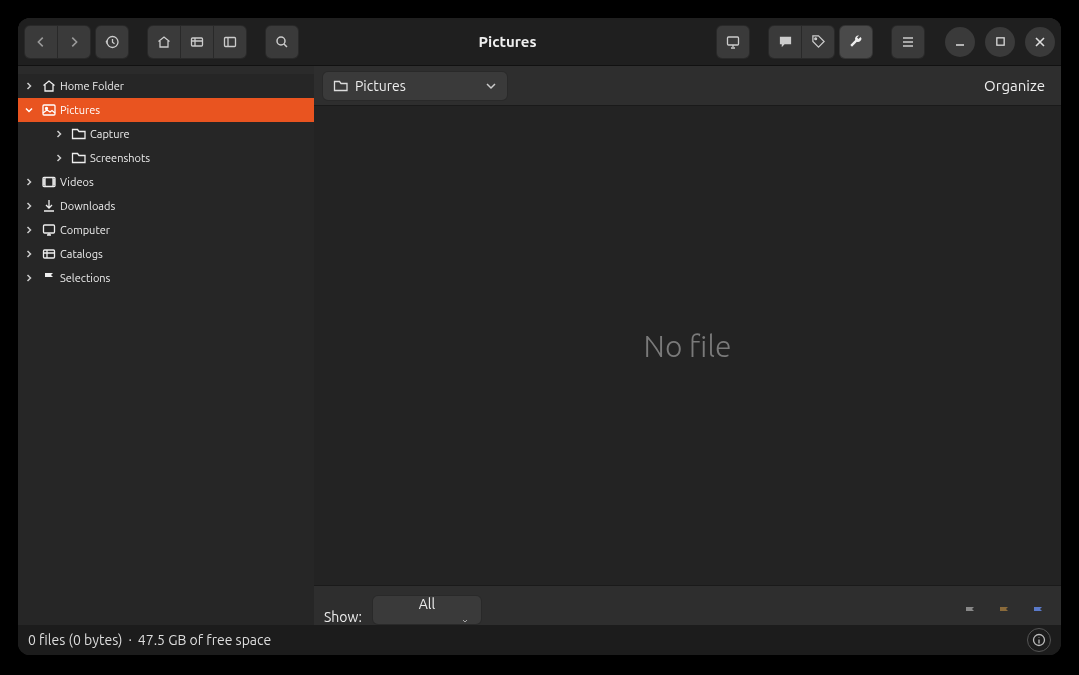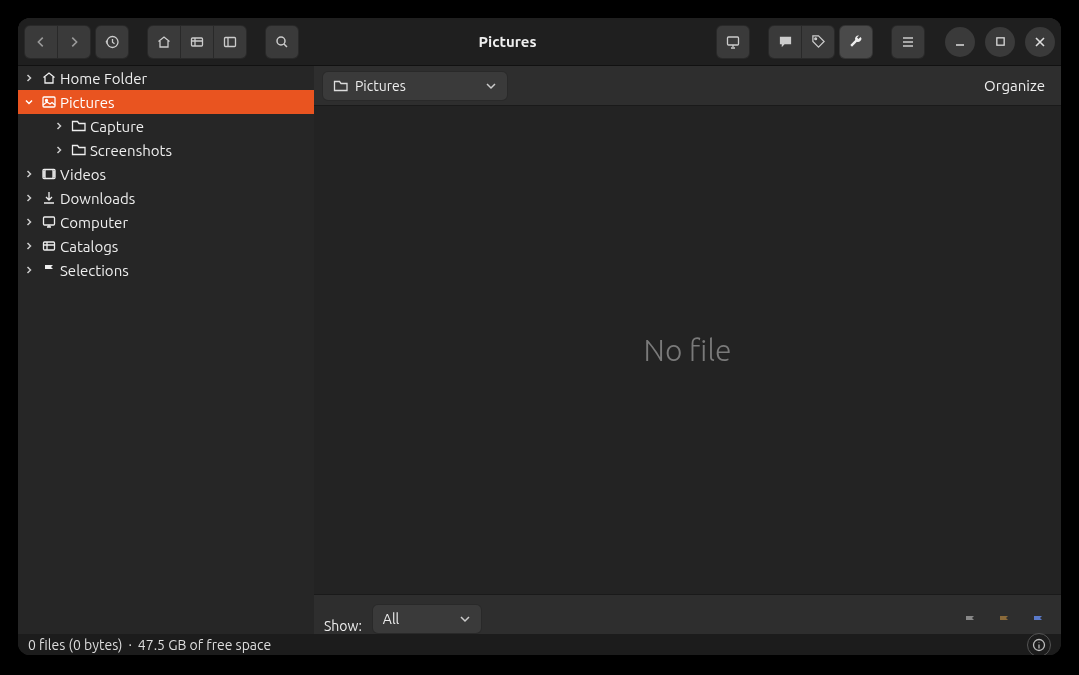--- a/index.html
+++ b/index.html
@@ -21,44 +21,44 @@
   .btn.active { background: #4a4a4a; }
   .btn-group { display: inline-flex; }
   .btn-group .btn { border-radius: 0; margin-left: -1px; }
   .btn-group .btn:first-child { border-radius: 6px 0 0 6px; margin-left: 0; }
   .btn-group .btn:last-child { border-radius: 0 6px 6px 0; }
   .gap { width: 10px; }
   .title { flex: 1; text-align: center; color: #eee; font-size: 15px; font-weight: 600; }
   .winctrl { width: 30px; height: 30px; border-radius: 50%; background: #3a3a3a;
     display: inline-flex; align-items: center; justify-content: center; color: #ddd; cursor: pointer; margin-left: 6px; }
   .body { flex: 1; display: flex; overflow: hidden; }
-  .sidebar { width: 296px; background: #262626; overflow-y: auto; font-size: 15px; color: #eee; }
+  .sidebar { width: 296px; background: #262626; overflow-y: auto; font-size: 11px; color: #eee; margin-top: 8px; }
   .tree-row { height: 24px; display: flex; align-items: center; padding-left: 6px; cursor: pointer; white-space: nowrap; }
   .tree-row.selected { background: #e95420; color: #fff; }
   .tree-row .arrow { width: 16px; text-align: center; font-size: 12px; color: #ccc; }
   .tree-row.selected .arrow { color: #fff; }
   .tree-row .ticon { width: 18px; height: 18px; display: inline-flex; align-items: center; justify-content: center; margin-right: 2px; }
   .indent2 { padding-left: 36px; }
   .main { flex: 1; display: flex; flex-direction: column; background: #232323; }
   .locbar { height: 40px; background: #2e2e2e; display: flex; align-items: center; padding: 0 8px; gap: 8px; border-bottom: 1px solid #1a1a1a; }
   .loc-dd {
     background: #3a3a3a; height: 30px; min-width: 186px; border-radius: 6px;
     display: flex; align-items: center; padding: 0 10px; color: #eee; font-size: 14px;
     gap: 6px; cursor: pointer; border: 1px solid #0a0a0a55;
   }
   .loc-dd .chev { margin-left: auto; }
   .organize { margin-left: auto; color: #eee; font-size: 15px; cursor: pointer; padding: 4px 8px; }
   .viewer { flex: 1; display: flex; align-items: center; justify-content: center; color: #7a7a7a; font-size: 30px; font-weight: 300; }
   .filterbar { height: 40px; background: #2e2e2e; display: flex; align-items: flex-end; padding: 0 10px; gap: 10px; border-top: 1px solid #1a1a1a; }
   .filterbar .lbl { color: #eee; font-size: 14px; }
-  .filter-dd { background: #3a3a3a; height: 30px; min-width: 110px; border-radius: 6px; display: flex; align-items: center; padding: 0 10px; color: #eee; font-size: 14px; cursor: pointer; gap: 6px; border:1px solid #0a0a0a55;}
+  .filter-dd { background: #3a3a3a; height: 30px; min-width: 110px; border-radius: 6px; display: flex; align-items: center; padding: 0 10px; color: #eee; font-size: 14px; cursor: pointer; gap: 6px; border:1px solid #0a0a0a55;flex-direction:column;}
   .filter-dd .chev { margin-left: auto; }
   .flags { margin-left: auto; display: flex; gap: 8px; }
   .flag { width: 26px; height: 26px; border-radius: 4px; display: flex; align-items: center; justify-content: center; cursor: pointer; }
-  .statusbar { height: 21px; background: #1c1c1c; color: #ddd; display: flex; align-items: center; padding: 0 10px; font-size: 14px; }
+  .statusbar { height: 30px; background: #1c1c1c; color: #ddd; display: flex; align-items: center; padding: 0 10px; font-size: 14px; }
   .statusbar .dot { margin: 0 6px; }
   .statusbar .info { margin-left: auto; width: 24px; height: 24px; border:1px solid #555; border-radius:50%; display:flex; align-items:center; justify-content:center; color:#bbb; cursor:pointer; font-size:13px;}
   svg { display: block; }
 </style>
 </head>
 <body>
 
 <div class="window">
 
   <div class="titlebar">

